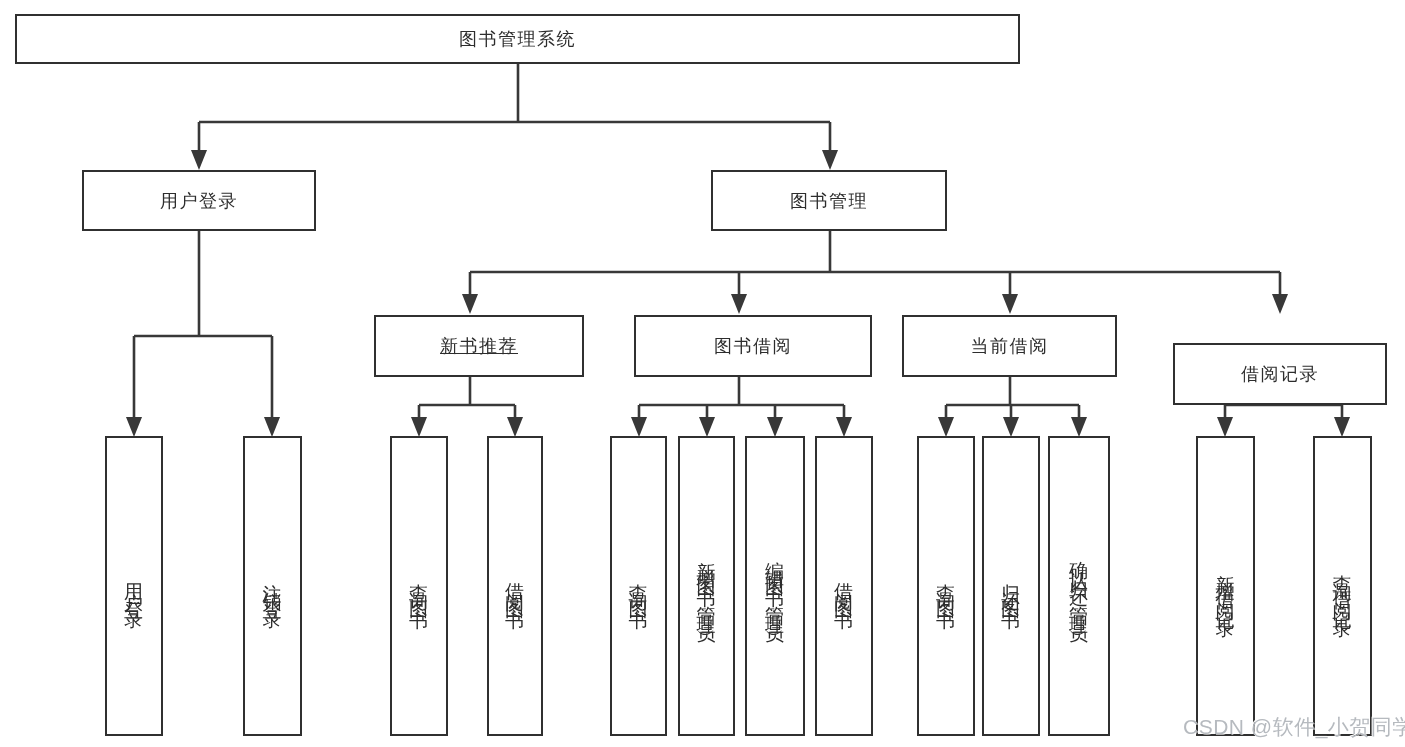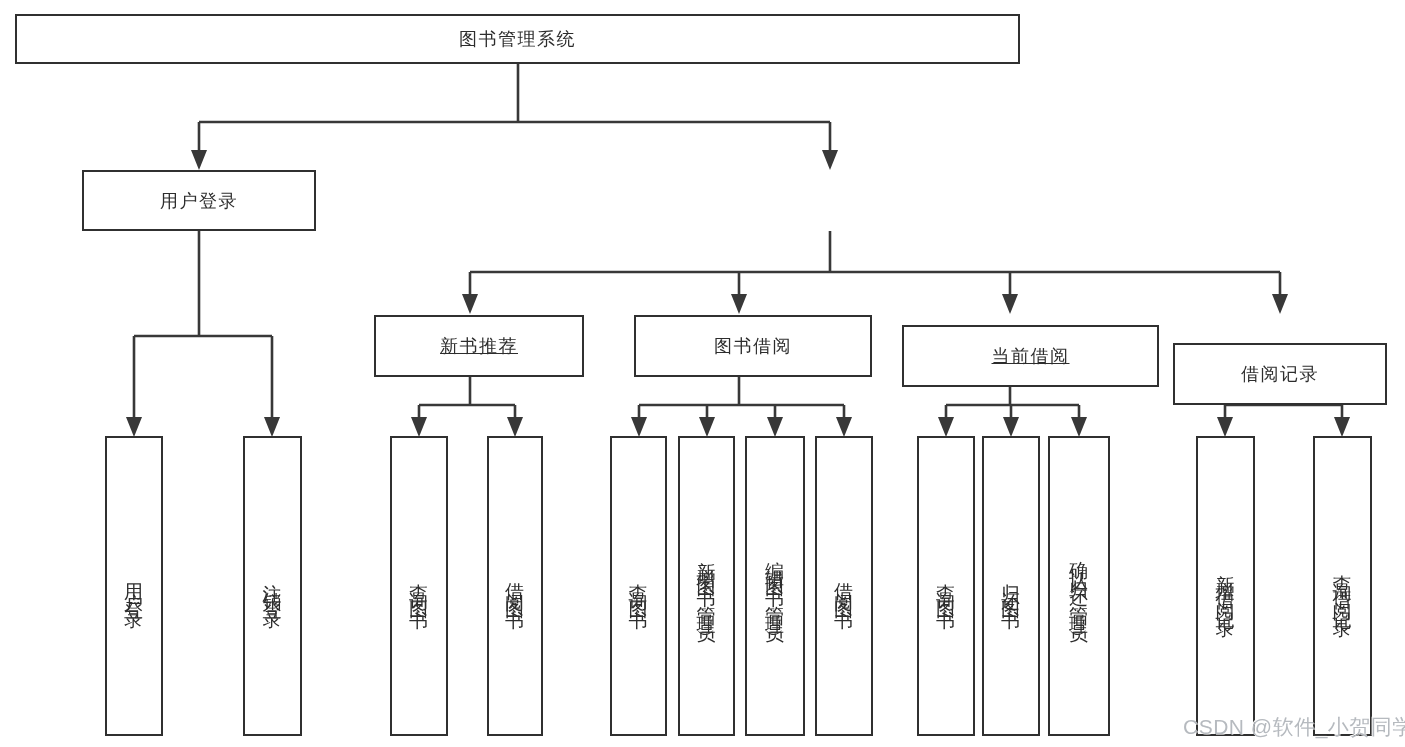--- a/index.html
+++ b/index.html
@@ -103,28 +103,31 @@
     </g>
   </svg>
 
   <div class="node h" style="left:15px; top:14px; width:1005px; height:50px;">
     <span class="label">图书管理系统</span>
   </div>
 
   <div class="node h" style="left:82px; top:170px; width:234px; height:61px;">
     <span class="label">用户登录</span>
   </div>
+  <div class="node h" style="left:711px; top:170px; width:236px; height:61px;">
+    <span class="label">图书管理</span>
+  </div>
 
   <div class="node h" style="left:374px; top:315px; width:210px; height:62px;text-decoration:underline;">
     <span class="label">新书推荐</span>
   </div>
   <div class="node h" style="left:634px; top:315px; width:238px; height:62px;">
     <span class="label">图书借阅</span>
   </div>
-  <div class="node h" style="left:902px; top:325px; width:257px; height:62px;text-decoration:underline;">
+  <div class="node h" style="left:902px; top:315px; width:215px; height:62px;">
     <span class="label">当前借阅</span>
   </div>
   <div class="node h" style="left:1173px; top:315px; width:214px; height:62px;margin-top:28px;">
     <span class="label">借阅记录</span>
   </div>
 
   <div class="node v" style="left:105px; top:436px; width:58px; height:300px;">
     <span class="label">用户登录</span>
   </div>
   <div class="node v" style="left:243px; top:436px; width:59px; height:300px;">

